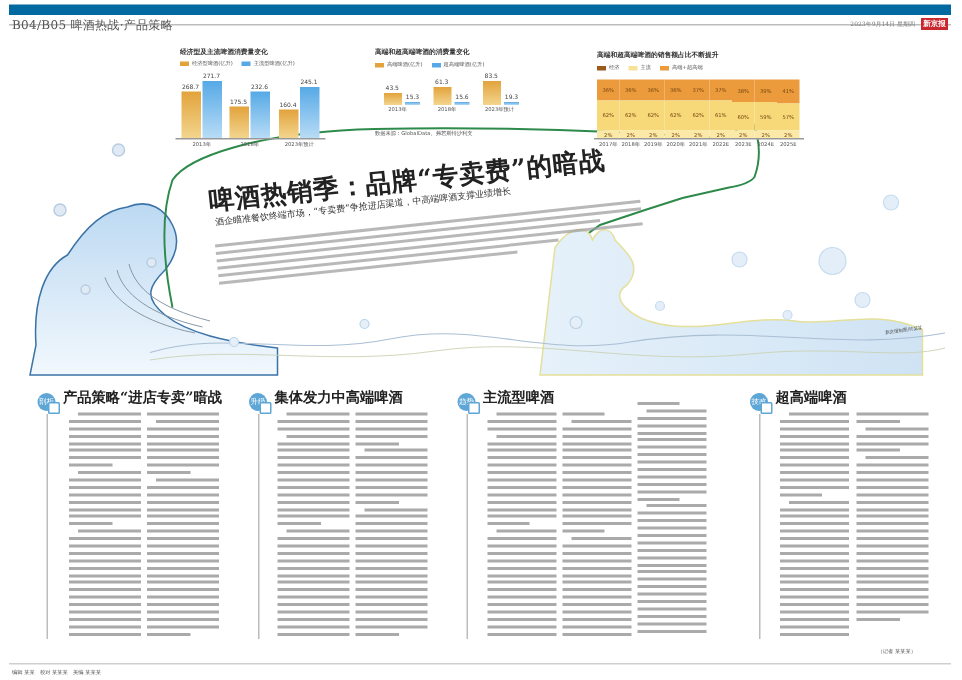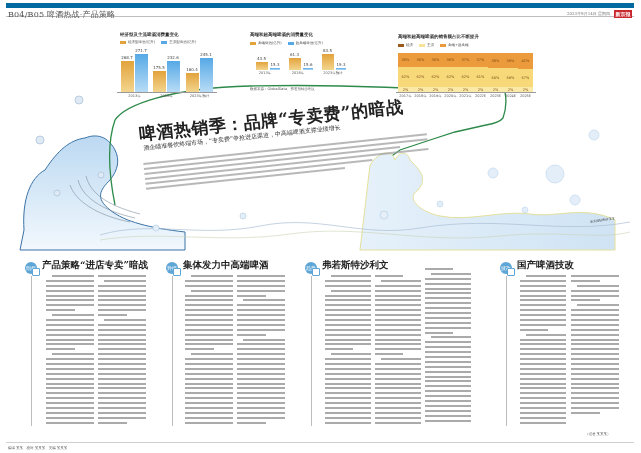--- a/index.html
+++ b/index.html
@@ -1,19 +1,19 @@
 <!DOCTYPE html>
 <html><head>
 <meta charset="utf-8">
 <style>
   * { box-sizing: border-box; margin: 0; padding: 0; }
   html, body { width: 641px; height: 453px; background: #ffffff; overflow: hidden; }
   body { font-family: "DejaVu Serif", serif; color: #333; position: relative; }
 
-  .page-header { position: absolute; left: 6px; top: 3px; width: 628px; height: 14px; border-bottom: 1px solid #bdbdbd; border-top: 5px solid #0369a1; }
+  .page-header { position: absolute; left: 6px; top: 3px; width: 628px; height: 14px; border-bottom: 1px solid #bdbdbd; border-top: 7px solid #0369a1; }
   .page-header .section { position: absolute; left: 2px; top: 1px; font-size: 8px; color: #555; letter-spacing: 0.2px; }
   .page-header .date { position: absolute; right: 24px; top: 3px; font-size: 4px; color: #777; }
   .page-header .logo { position: absolute; right: 2px; top: 2px; width: 18px; height: 8px; background: #c9272e; color: #fff; font-size: 5px; text-align: center; line-height: 8px; font-weight: bold; }
 
   .illus { position: absolute; left: 0; top: 18px; width: 641px; height: 240px; }
 
   .chart-title { position: absolute; font-size: 4.5px; font-weight: bold; color: #333; font-family: "DejaVu Sans", sans-serif; }
   .legend { position: absolute; font-size: 3.5px; color: #555; display: flex; gap: 6px; font-family: "DejaVu Sans", sans-serif; }
   .legend .sw { display: inline-block; width: 6px; height: 3px; margin-right: 2px; vertical-align: middle; }
   .bar-label { position: absolute; font-size: 4px; color: #444; font-family: "DejaVu Sans", sans-serif; text-align: center; }
@@ -360,21 +360,21 @@
       <div class="ln"></div>
       <div class="ln"></div>
       <div class="ln"></div>
       <div class="ln short"></div>
   </div>
 </div>
 
 <div>
   <div class="sect-badge" style="left:305px;top:262px">趋势</div>
   <div class="sect-line" style="left:311px;top:276px;height:150px"></div>
-  <div class="sect-title" style="left:322px;top:259px">弗若斯特沙利文</div>
+  <div class="sect-title" style="left:322px;top:259px">主流型啤酒</div>
   <div class="text-col" style="left:325px;top:275px;width:46px">
     <div class="ln indent"></div>
       <div class="ln"></div>
       <div class="ln"></div>
       <div class="ln indent"></div>
       <div class="ln"></div>
       <div class="ln"></div>
       <div class="ln"></div>
       <div class="ln"></div>
       <div class="ln"></div>
@@ -466,21 +466,21 @@
       <div class="ln"></div>
       <div class="ln"></div>
       <div class="ln"></div>
       <div class="ln"></div>
   </div>
 </div>
 
 <div>
   <div class="sect-badge" style="left:500px;top:262px">技改</div>
   <div class="sect-line" style="left:506px;top:276px;height:150px"></div>
-  <div class="sect-title" style="left:517px;top:259px">国产啤酒技改</div>
+  <div class="sect-title" style="left:517px;top:259px">超高端啤酒</div>
   <div class="text-col" style="left:520px;top:275px;width:46px">
     <div class="ln indent"></div>
       <div class="ln"></div>
       <div class="ln"></div>
       <div class="ln"></div>
       <div class="ln"></div>
       <div class="ln"></div>
       <div class="ln"></div>
       <div class="ln"></div>
       <div class="ln"></div>

